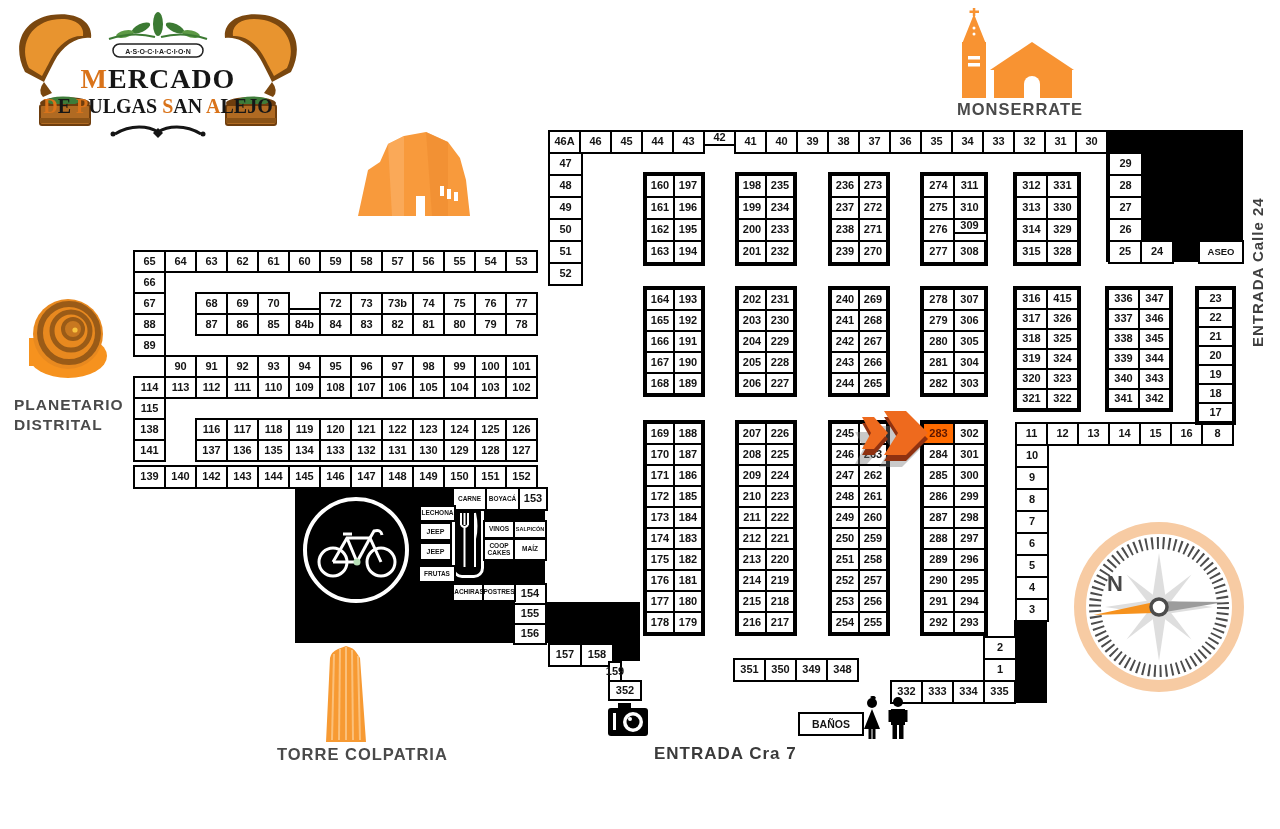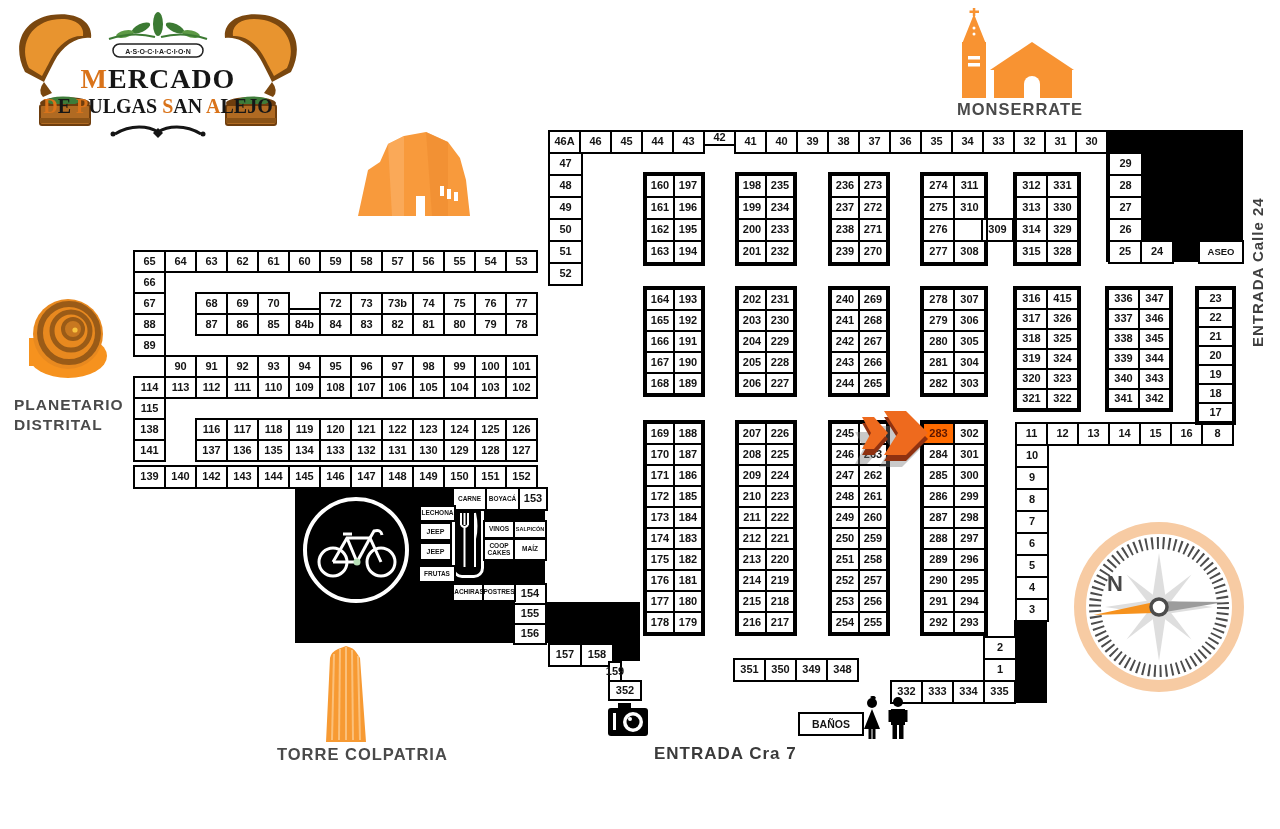--- a/index.html
+++ b/index.html
@@ -182,21 +182,21 @@
       <div class="cell" style="left: 830px; top: 218px; width: 30px; height: 24px;">238</div>
       <div class="cell" style="left: 858px; top: 218px; width: 30px; height: 24px;">271</div>
       <div class="cell" style="left: 830px; top: 240px; width: 30px; height: 24px;">239</div>
       <div class="cell" style="left: 858px; top: 240px; width: 30px; height: 24px;">270</div>
       <div class="outline" style="left: 920px; top: 172px; width: 68px; height: 94px;"></div>
       <div class="cell" style="left: 922px; top: 174px; width: 33px; height: 24px;">274</div>
       <div class="cell" style="left: 953px; top: 174px; width: 33px; height: 24px;">311</div>
       <div class="cell" style="left: 922px; top: 196px; width: 33px; height: 24px;">275</div>
       <div class="cell" style="left: 953px; top: 196px; width: 33px; height: 24px;">310</div>
       <div class="cell" style="left: 922px; top: 218px; width: 33px; height: 24px;">276</div>
-      <div class="cell" style="left: 953px; top: 218px; width: 33px; height: 24px; margin-left: 28px;">309</div>
+      <div class="cell" style="left: 953px; top: 218px; width: 33px; height: 16px;">309</div>
       <div class="cell" style="left: 922px; top: 240px; width: 33px; height: 24px;">277</div>
       <div class="cell" style="left: 953px; top: 240px; width: 33px; height: 24px;">308</div>
       <div class="outline" style="left: 1013px; top: 172px; width: 68px; height: 94px;"></div>
       <div class="cell" style="left: 1015px; top: 174px; width: 33px; height: 24px;">312</div>
       <div class="cell" style="left: 1046px; top: 174px; width: 33px; height: 24px;">331</div>
       <div class="cell" style="left: 1015px; top: 196px; width: 33px; height: 24px;">313</div>
       <div class="cell" style="left: 1046px; top: 196px; width: 33px; height: 24px;">330</div>
       <div class="cell" style="left: 1015px; top: 218px; width: 33px; height: 24px;">314</div>
       <div class="cell" style="left: 1046px; top: 218px; width: 33px; height: 24px;">329</div>
       <div class="cell" style="left: 1015px; top: 240px; width: 33px; height: 24px;">315</div>

